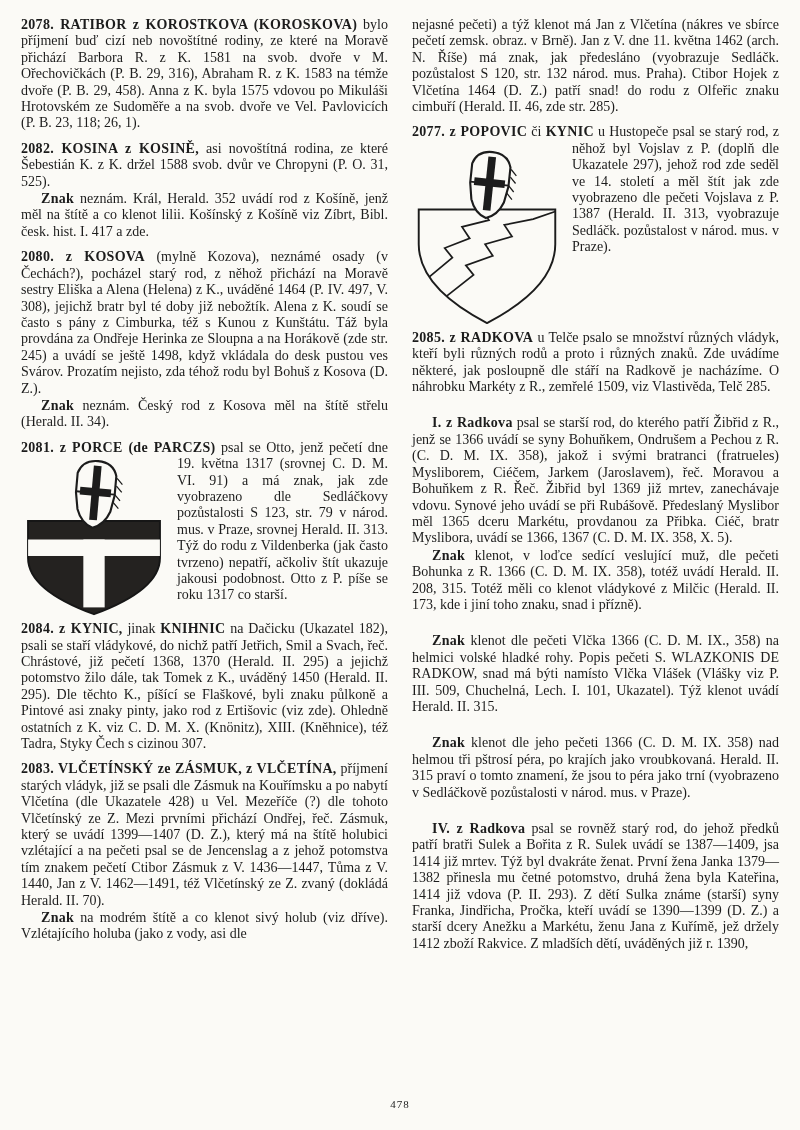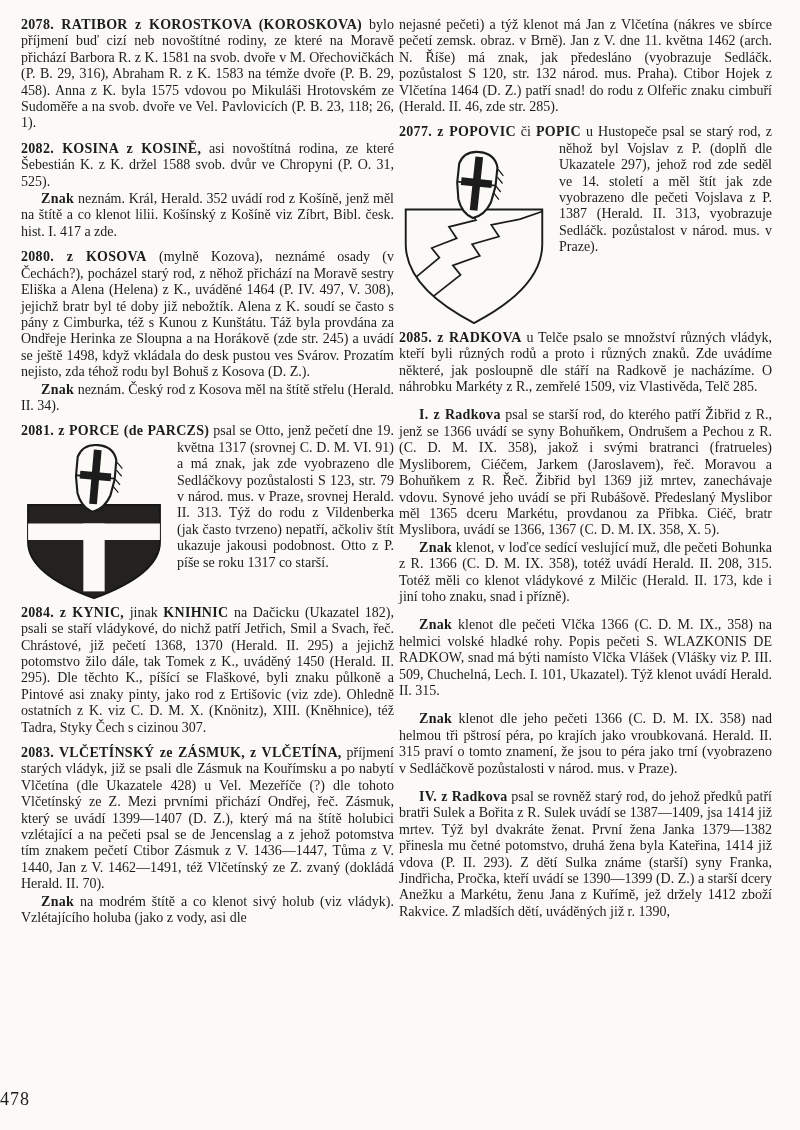--- a/index.html
+++ b/index.html
@@ -1,34 +1,34 @@
 <!DOCTYPE html>
 <html><head>
 <meta charset="utf-8">
 <style>
   html,body { margin:0; padding:0; background:#e9e7e2; }
   .page {
     width:800px; height:1130px; position:relative; margin:0 auto;
     background:#fbfaf6; color:#1c1c1c; overflow:hidden;
     font-family:"Liberation Serif","DejaVu Serif",serif;
   }
-  .cols { display:flex; gap:5px; padding:17px 21px 0 21px; }
+  .cols { display:flex; gap:24px; padding:17px 21px 0 21px; }
   .col { width:373px; font-size:14px; line-height:16.4px; }
   .para { margin:0; text-align:justify; }
   .para + .para { margin-top:1px; }
   .ind { text-indent:20px; }
   .entry { clear:both; margin-top:9px; }
   .entry.first { margin-top:0; }
-  .sub { margin-top:12px; }
+  .sub { margin-top:20px; }
   b.hd { font-weight:bold; letter-spacing:0.3px; }
   .armsL { float:left; margin:3px 10px 1px 0; }
   .armsL svg { display:block; }
   .pageno {
-    position:absolute; left:0; right:0; bottom:20px; text-align:left;
-    font-size:18px; letter-spacing:1px;
+    position:absolute; left:0; right:0; bottom:20px; text-align:center;
+    font-size:11px; letter-spacing:1px;
   }
 </style>
 </head>
 <body>
 
 <div class="page">
   <div class="cols">
 
     <div class="col">
 
@@ -99,39 +99,39 @@
         </p>
       </section>
 
       <section class="entry">
         <p class="para">
           <b class="hd">2083. VLČETÍNSKÝ ze ZÁSMUK, z VLČETÍNA,</b>
           <span>příjmení starých vládyk, již se psali dle Zásmuk na Kouřímsku a po nabytí Vlčetína (dle Ukazatele 428) u Vel. Mezeříče (?) dle tohoto Vlčetínský ze Z. Mezi prvními přichází Ondřej, řeč. Zásmuk, který se uvádí 1399—1407 (D. Z.), který má na štítě holubici vzlétající a na pečeti psal se de Jencenslag a z jehož potomstva tím znakem pečetí Ctibor Zásmuk z V. 1436—1447, Tůma z V. 1440, Jan z V. 1462—1491, též Vlčetínský ze Z. zvaný (dokládá Herald. II. 70).</span>
         </p>
         <p class="para ind">
           <b class="hd">Znak</b>
-          <span>na modrém štítě a co klenot sivý holub (viz vládyk). Vzlétajícího holuba (jako z vody, asi dle</span>
+          <span>na modrém štítě a co klenot sivý holub (viz dříve). Vzlétajícího holuba (jako z vody, asi dle</span>
         </p>
       </section>
 
     </div>
 
     <div class="col">
 
       <section class="entry first">
         <p class="para">
           <span>nejasné pečeti) a týž klenot má Jan z Vlčetína (nákres ve sbírce pečetí zemsk. obraz. v Brně). Jan z V. dne 11. května 1462 (arch. N. Říše) má znak, jak předesláno (vyobrazuje Sedláčk. pozůstalost S 120, str. 132 národ. mus. Praha). Ctibor Hojek z Vlčetína 1464 (D. Z.) patří snad! do rodu z Olfeřic znaku cimbuří (Herald. II. 46, zde str. 285).</span>
         </p>
       </section>
 
       <section class="entry">
         <p class="para">
           <b class="hd">2077. z POPOVIC</b>
           <span>či</span>
-          <b class="hd">POPIC</b>
+          <b class="hd">KYNIC</b>
           <span>u Hustopeče psal se</span>
           <span class="armsL">
             <svg viewBox="0 0 156 192" width="150" height="185">
               <path d="M7,68 H149 V104 Q149,149 78,186 Q7,149 7,104 Z" fill="#fbfaf6" stroke="#1c1c1c" stroke-width="2"></path>
               <g fill="none" stroke="#1c1c1c" stroke-width="1.8">
                 <path d="M18,138 L42,118 L34,108 L60,98 L52,86 L80,79 L73,68"></path>
                 <path d="M36,158 L64,136 L56,126 L84,116 L76,104 L104,96 L96,84 L126,78 L149,70"></path>
               </g>
               <g transform="translate(26,4) rotate(6 54 42)">
                 <path d="M34,38 L34,18 Q38,4 54,4 Q70,4 74,18 L74,38 L71,55 Q66,69 54,73 Q42,69 37,55 Z" fill="#fbfaf6" stroke="#1c1c1c" stroke-width="2.2"></path>

